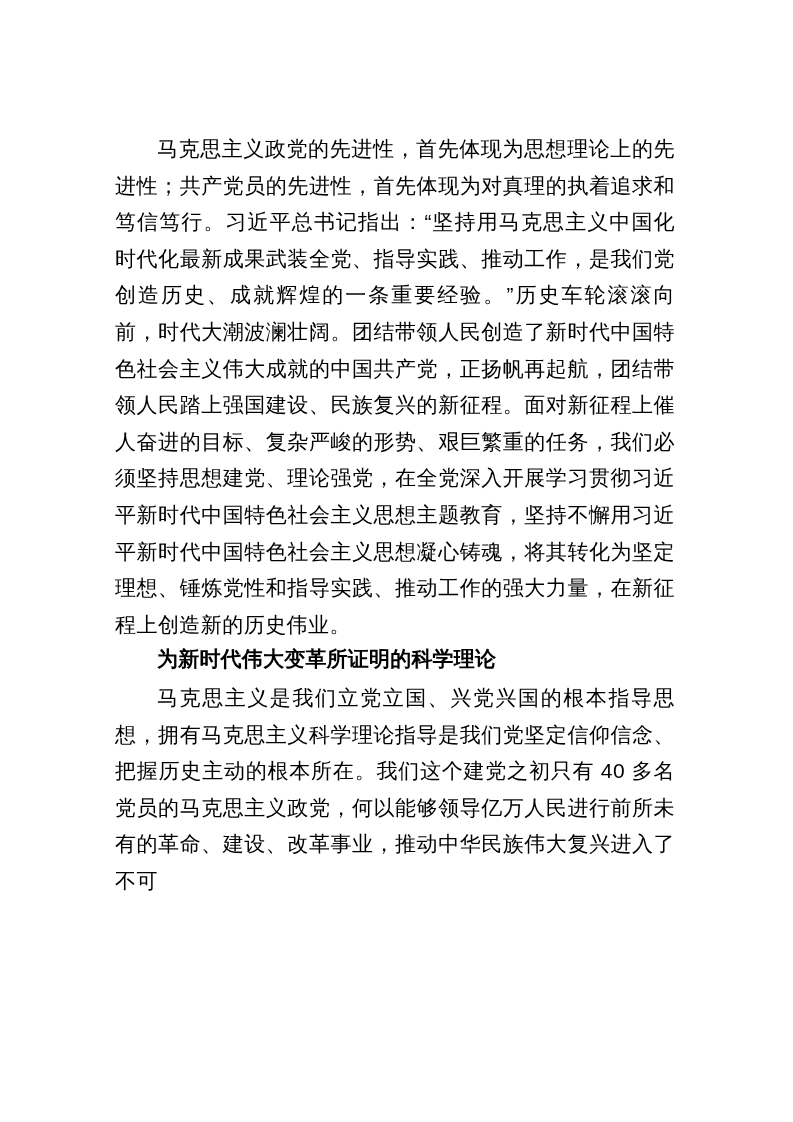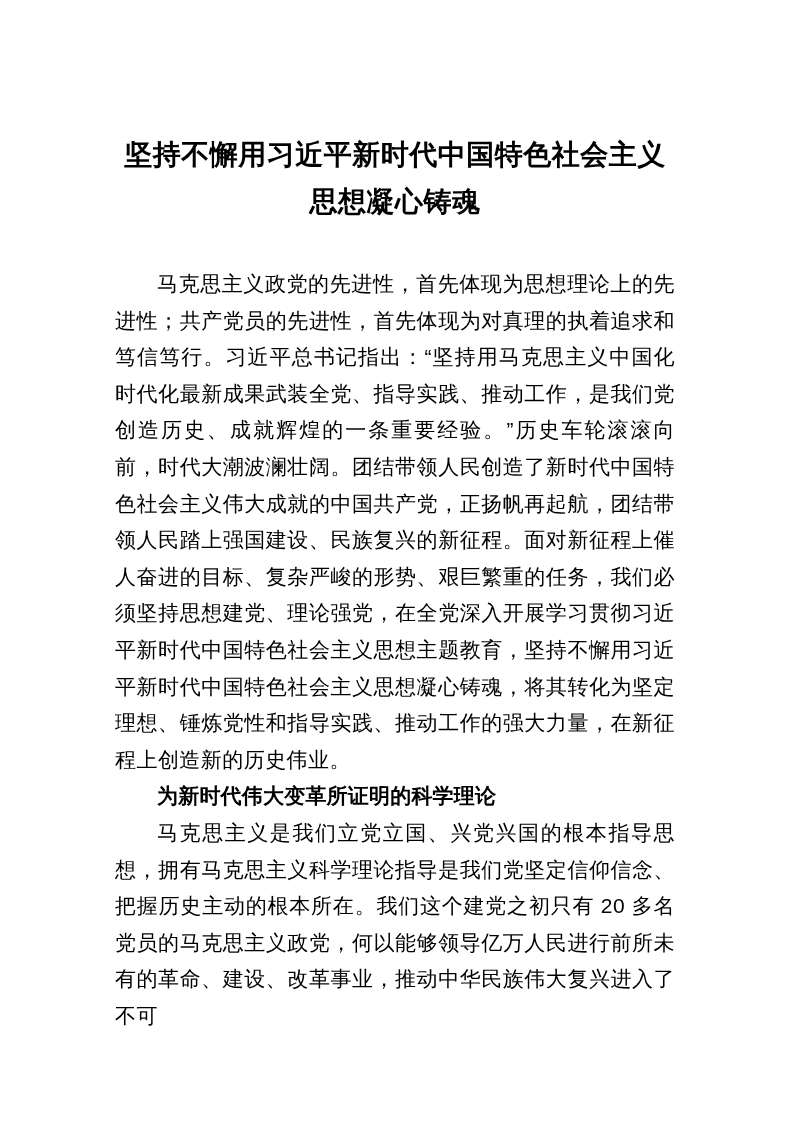--- a/index.html
+++ b/index.html
@@ -31,33 +31,32 @@
     font-family: Liberation Sans, sans-serif;
     font-size: 21px;
     line-height: 36.6px;
     letter-spacing: 0.45px;
     text-align: justify;
     text-justify: inter-ideograph;
     text-indent: 2em;
     margin: 0;
   }
   .section-heading {
-    font-family: Liberation Sans, sans-serif;
+    font-family: Liberation Mono, monospace;
     font-weight: 700;
     font-size: 21px;
     line-height: 36.6px;
     letter-spacing: 0.2px;
     text-indent: 2em;
     margin: 0;
   }
 </style>
 </head>
 <body>
 
 <div class="page">
-  <h1 class="doc-title">坚持不懈用习近平新时代中国特色社会主义思想凝心铸魂</h1>
 
   <p class="body-para">马克思主义政党的先进性，首先体现为思想理论上的先进性；共产党员的先进性，首先体现为对真理的执着追求和笃信笃行。习近平总书记指出：“坚持用马克思主义中国化时代化最新成果武装全党、指导实践、推动工作，是我们党创造历史、成就辉煌的一条重要经验。”历史车轮滚滚向前，时代大潮波澜壮阔。团结带领人民创造了新时代中国特色社会主义伟大成就的中国共产党，正扬帆再起航，团结带领人民踏上强国建设、民族复兴的新征程。面对新征程上催人奋进的目标、复杂严峻的形势、艰巨繁重的任务，我们必须坚持思想建党、理论强党，在全党深入开展学习贯彻习近平新时代中国特色社会主义思想主题教育，坚持不懈用习近平新时代中国特色社会主义思想凝心铸魂，将其转化为坚定理想、锤炼党性和指导实践、推动工作的强大力量，在新征程上创造新的历史伟业。</p>
 
   <h2 class="section-heading">为新时代伟大变革所证明的科学理论</h2>
 
-  <p class="body-para">马克思主义是我们立党立国、兴党兴国的根本指导思想，拥有马克思主义科学理论指导是我们党坚定信仰信念、把握历史主动的根本所在。我们这个建党之初只有 20 多名党员的马克思主义政党，何以能够领导亿万人民进行前所未有的革命、建设、改革事业，推动中华民族伟大复兴进入了不可</p>
+  <p class="body-para">马克思主义是我们立党立国、兴党兴国的根本指导思想，拥有马克思主义科学理论指导是我们党坚定信仰信念、把握历史主动的根本所在。我们这个建党之初只有 40 多名党员的马克思主义政党，何以能够领导亿万人民进行前所未有的革命、建设、改革事业，推动中华民族伟大复兴进入了不可</p>
 </div>
 
 </body></html>

